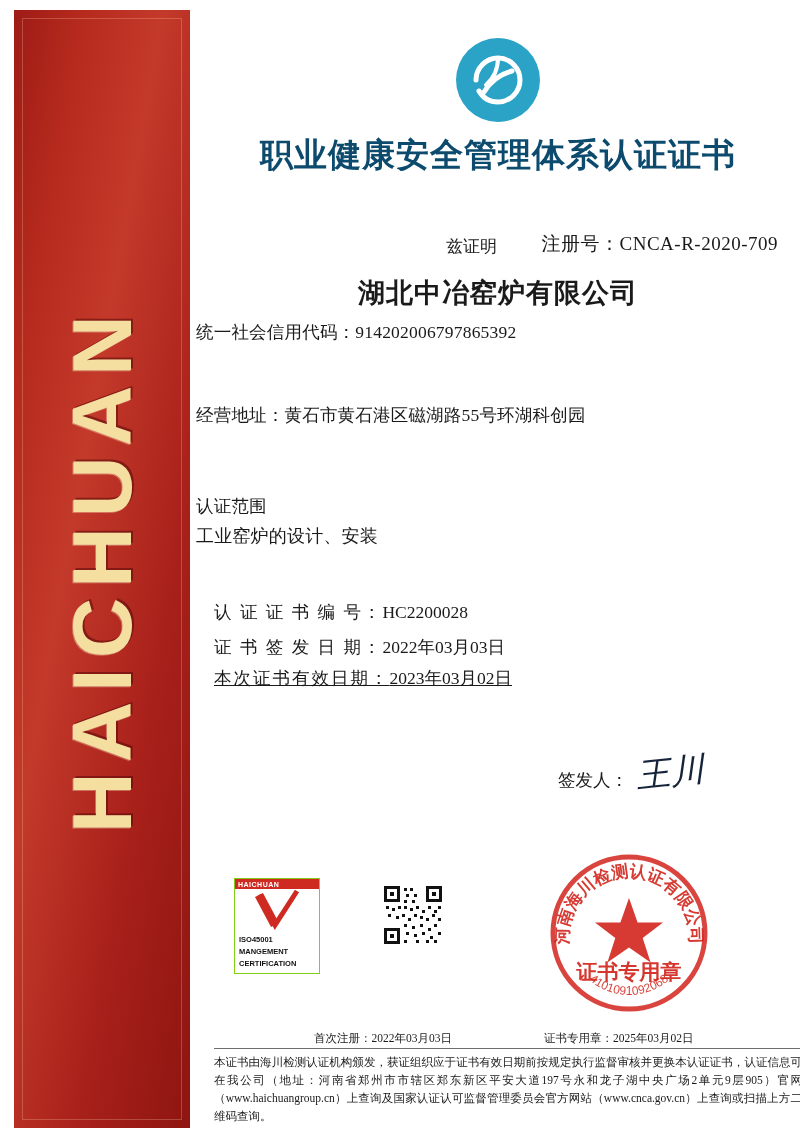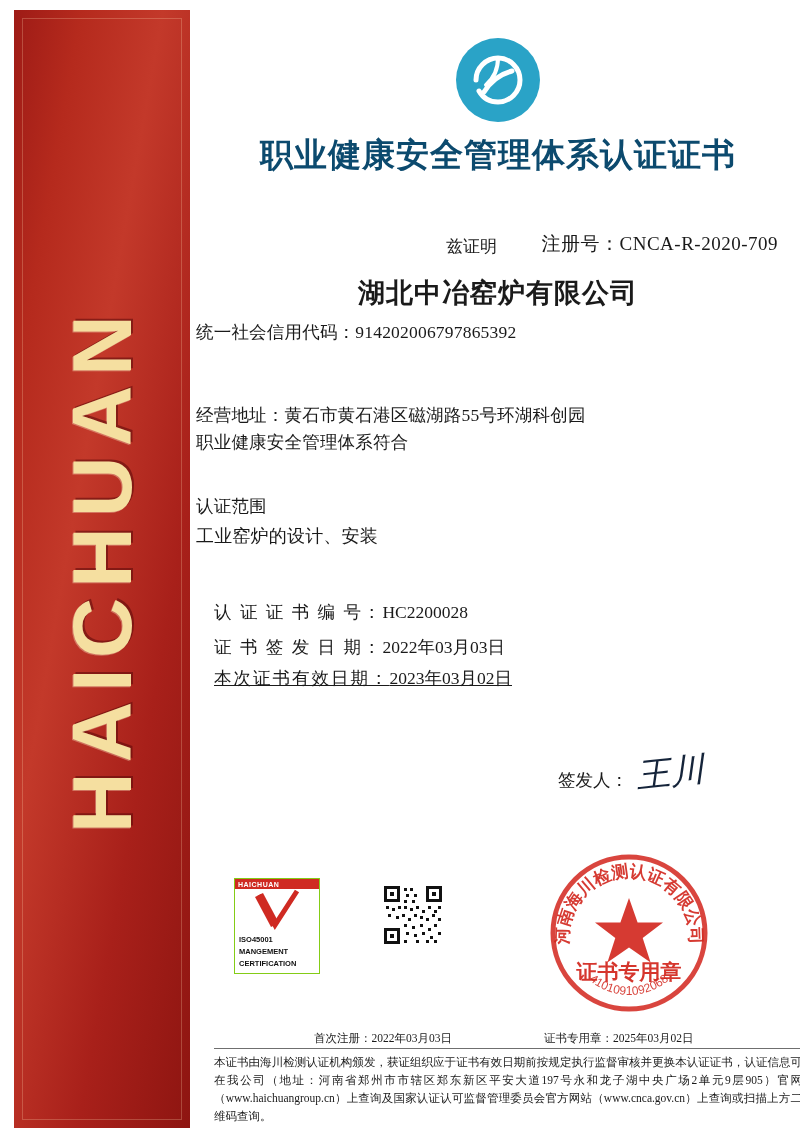--- a/index.html
+++ b/index.html
@@ -257,21 +257,20 @@
     <div class="cert-title">职业健康安全管理体系认证证书</div>
 
     <div class="reg-no">注册号：CNCA-R-2020-709</div>
 
     <div class="zizhengming">兹证明</div>
 
     <div class="company">湖北中冶窑炉有限公司</div>
 
     <div class="info-line l-credit">统一社会信用代码：914202006797865392</div>
     <div class="info-line l-opaddr">经营地址：黄石市黄石港区磁湖路55号环湖科创园</div>
-    <div class="info-line l-conform">职业健康安全管理体系符合</div>
     <div class="info-line l-scopelbl">认证范围</div>
     <div class="info-line l-scope">工业窑炉的设计、安装</div>
 
     <div class="field f1">
       <span class="lab">认 证 证 书 编 号：</span><span class="val">HC2200028</span>
     </div>
     <div class="field f2">
       <span class="lab">证 书 签 发 日 期：</span><span class="val">2022年03月03日</span>
     </div>
     <div class="field f3">

